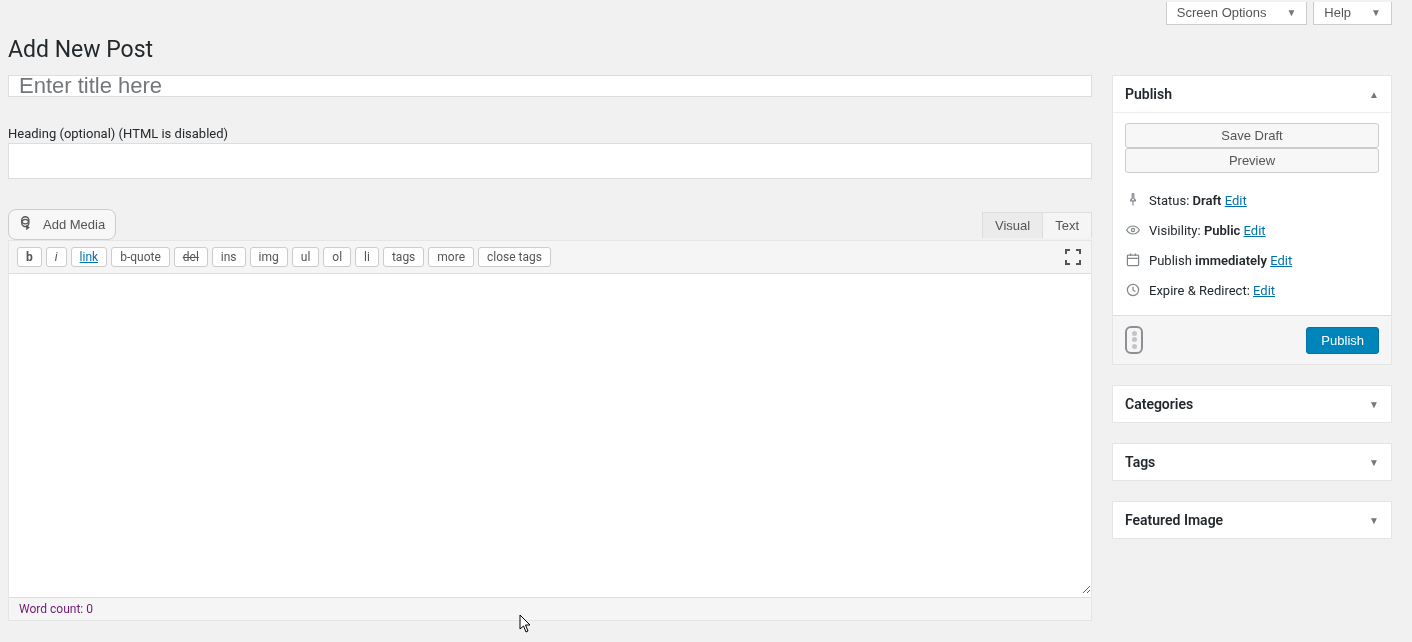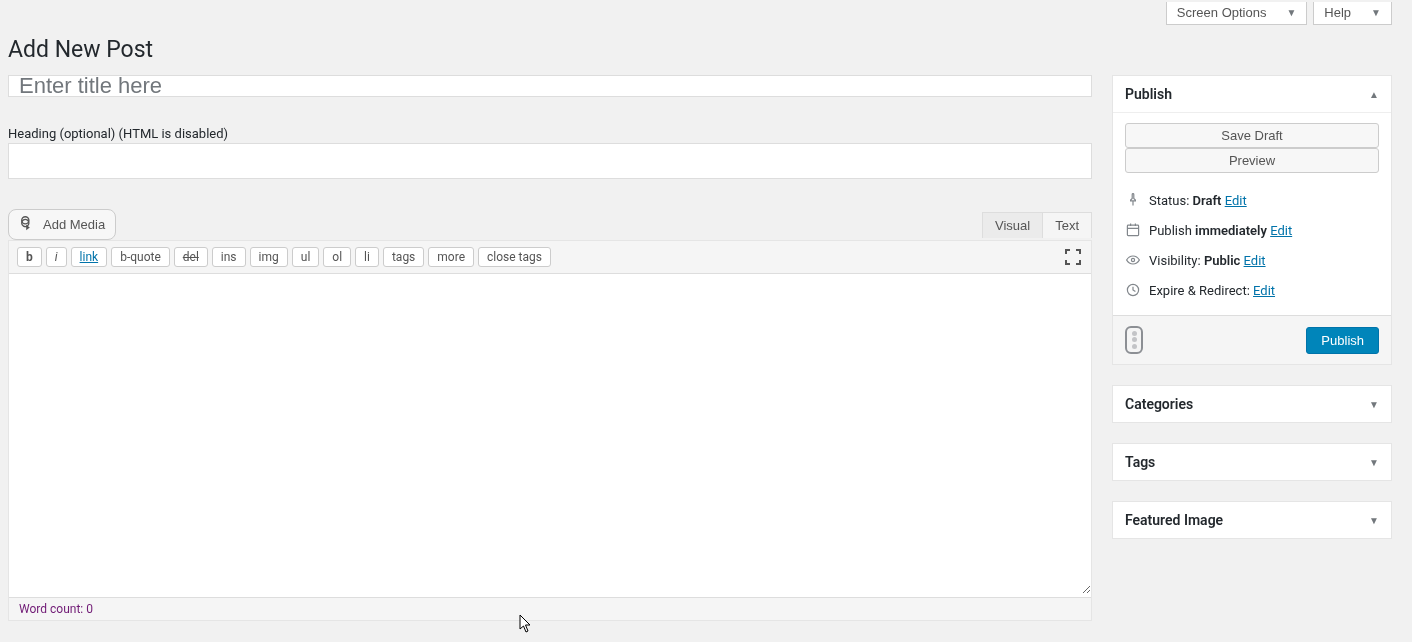--- a/index.html
+++ b/index.html
@@ -323,34 +323,34 @@
             <span class="ic">
                 <svg viewBox="0 0 20 20" fill="currentColor">
                   <path d="M10 2a1 1 0 0 1 1 1v5l2 2v1H7v-1l2-2V3a1 1 0 0 1 1-1zm0 10v5" stroke="currentColor" stroke-width="1.5" fill="none"></path>
                 </svg>
               </span>
             <span><span>Status: </span><strong>Draft</strong> <a class="edit-link">Edit</a></span>
           </div>
           <div class="pub-row">
             <span class="ic">
                 <svg viewBox="0 0 20 20" fill="none" stroke="currentColor" stroke-width="1.5">
+                  <path d="M2 10s3-5 8-5 8 5 8 5-3 5-8 5-8-5-8-5z"></path>
+                  <circle cx="10" cy="10" r="2"></circle>
+                </svg>
+              </span>
+            <span><span>Visibility: </span><strong>Public</strong> <a class="edit-link">Edit</a></span>
+          </div>
+          <div class="pub-row">
+            <span class="ic">
+                <svg viewBox="0 0 20 20" fill="none" stroke="currentColor" stroke-width="1.5">
                   <rect x="3" y="4" width="14" height="13" rx="1"></rect>
                   <path d="M3 8h14M7 2v3M13 2v3"></path>
                 </svg>
               </span>
             <span><span>Publish </span><strong>immediately</strong> <a class="edit-link">Edit</a></span>
-          </div>
-          <div class="pub-row">
-            <span class="ic">
-                <svg viewBox="0 0 20 20" fill="none" stroke="currentColor" stroke-width="1.5">
-                  <path d="M2 10s3-5 8-5 8 5 8 5-3 5-8 5-8-5-8-5z"></path>
-                  <circle cx="10" cy="10" r="2"></circle>
-                </svg>
-              </span>
-            <span><span>Visibility: </span><strong>Public</strong> <a class="edit-link">Edit</a></span>
           </div>
           <div class="pub-row">
             <span class="ic">
                 <svg viewBox="0 0 20 20" fill="none" stroke="currentColor" stroke-width="1.5">
                   <circle cx="10" cy="10" r="7"></circle>
                   <path d="M10 6v4l3 2"></path>
                 </svg>
               </span>
             <span><span>Expire &amp; Redirect: </span><a class="edit-link">Edit</a></span>
           </div>

